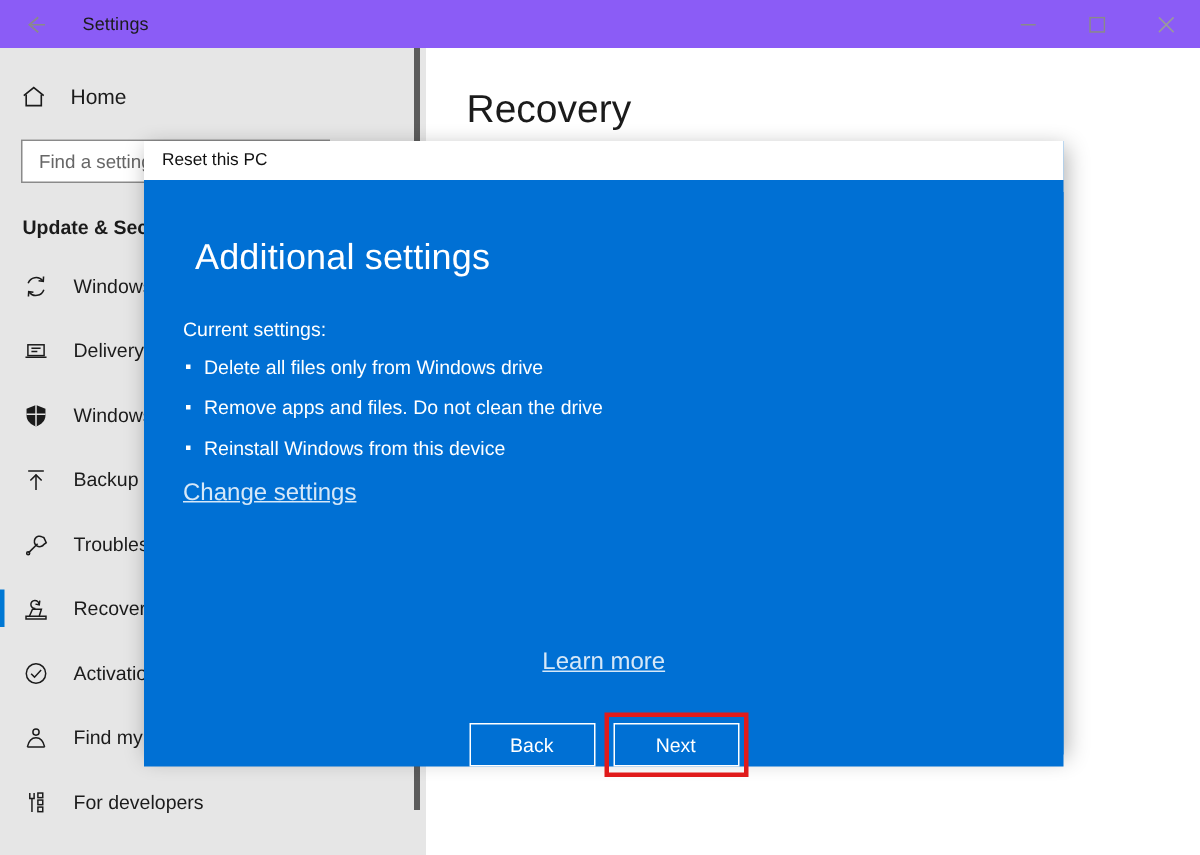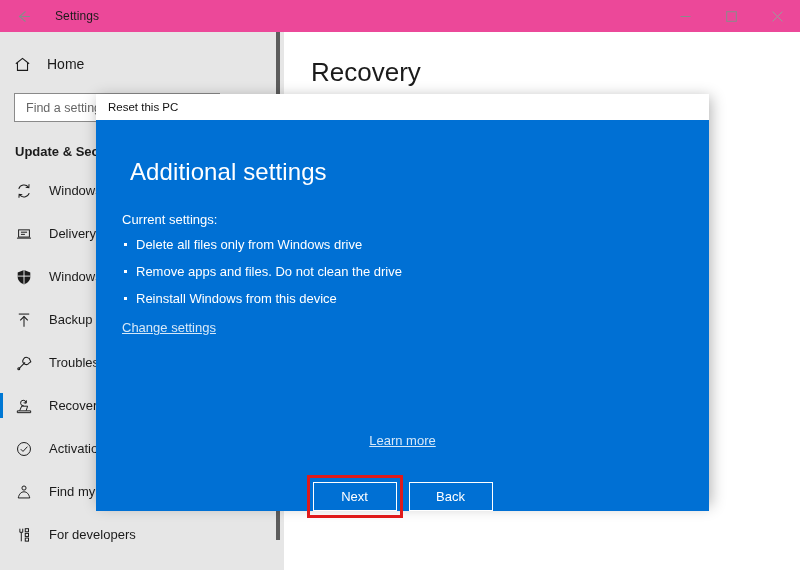--- a/index.html
+++ b/index.html
@@ -22,21 +22,21 @@
     width: 800px; height: 570px;
     background: #ffffff;
     overflow: hidden;
   }
 
   
   #titlebar {
     position: absolute;
     left: 0; top: 0;
     width: 800px; height: 32px;
-    background: #ec4899;
+    background: #8b5cf6;
     display: flex;
     align-items: center;
   }
   #back-button {
     width: 46px; height: 32px;
     display: flex; align-items: center; justify-content: center;
     color: #888;
   }
   #back-button svg { display:block; }
   #app-title {
@@ -226,21 +226,21 @@
   }
   #bullets li::before {
     content: "";
     position: absolute;
     left: 2px; top: 6px;
     width: 3px; height: 3px;
     background: #ffffff;
   }
   .dlg-link {
     color: #d6e8f8;
-    font-size: 13px;
+    font-size: 16px;
     text-decoration: underline;
     cursor: pointer;
     display: inline-block;
   }
   #change-settings-link { margin-top: 2px; }
 
   #dlg-footer {
     position: absolute;
     left: 0; bottom: 0;
     width: 613px;
@@ -463,24 +463,24 @@
         <li>Remove apps and files. Do not clean the drive</li>
         <li>Reinstall Windows from this device</li>
       </ul>
 
       <a id="change-settings-link" class="dlg-link">Change settings</a>
 
       <div id="dlg-footer">
         <a class="dlg-link">Learn more</a>
 
         <div id="footer-buttons">
+          <span class="btn-wrap">
+            <button class="dlg-btn">Back</button>
+          </span>
           <span class="btn-wrap highlight">
             <button class="dlg-btn">Next</button>
           </span>
-          <span class="btn-wrap">
-            <button class="dlg-btn">Back</button>
-          </span>
         </div>
       </div>
     </div>
   </div>
 
 </div>
 
 </body></html>

